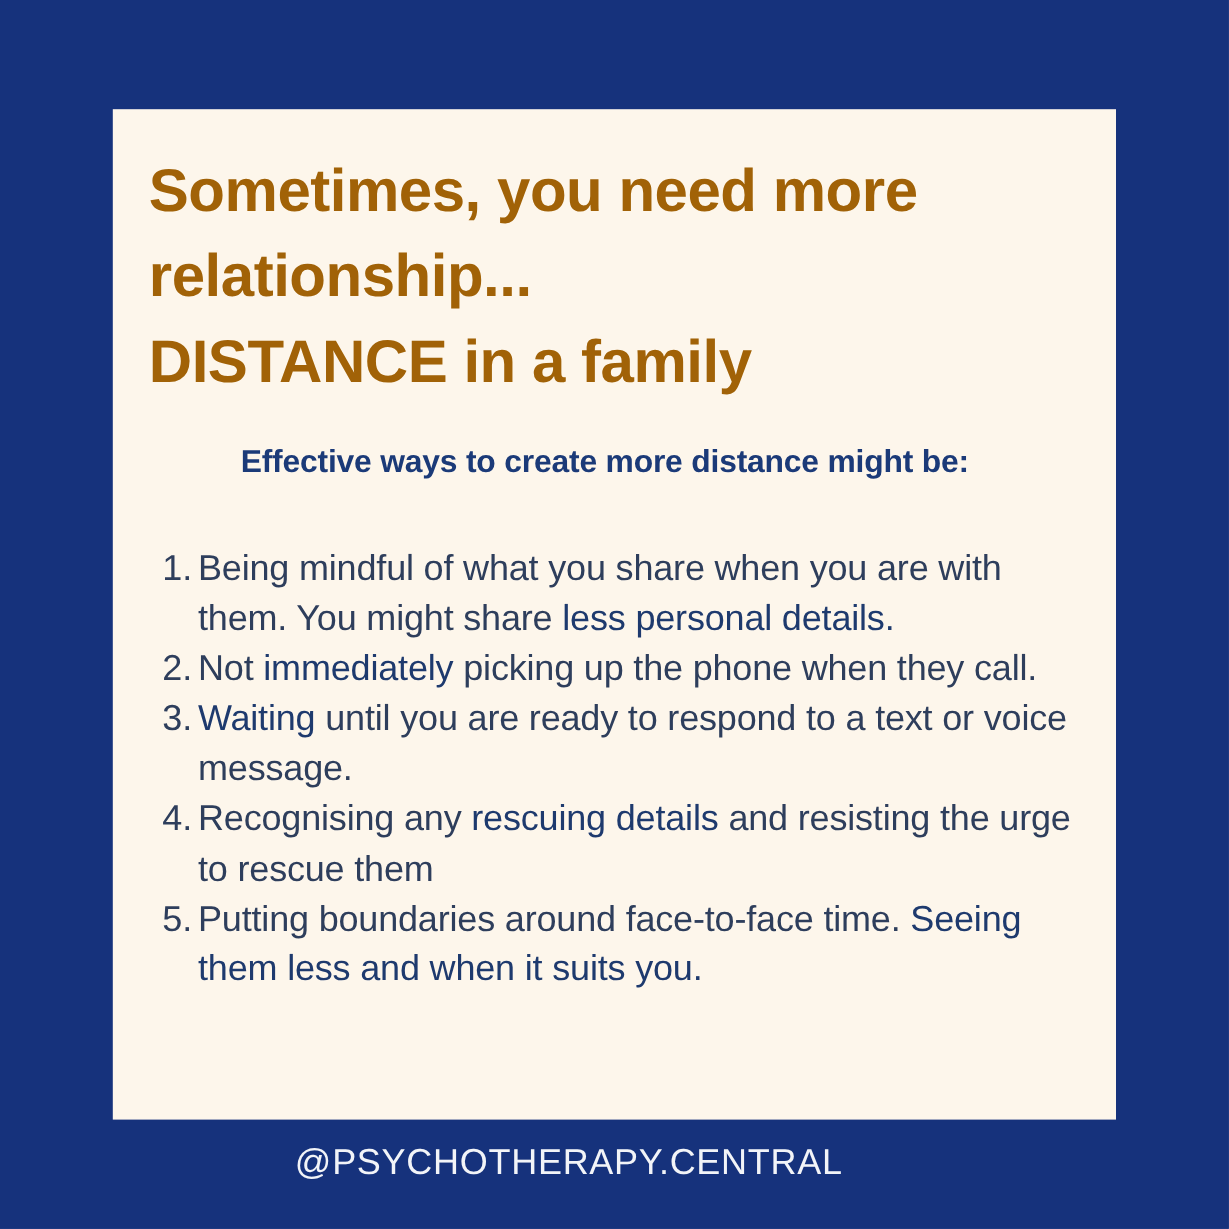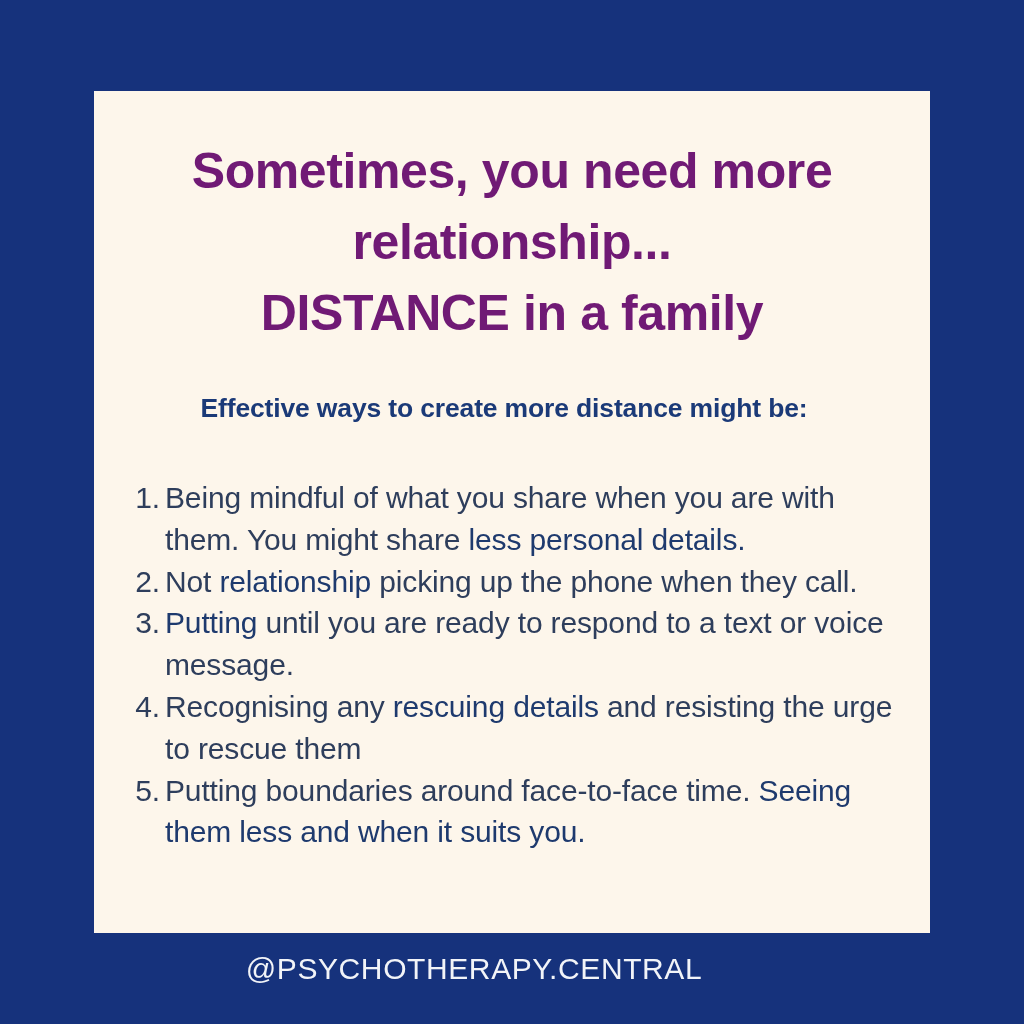--- a/index.html
+++ b/index.html
@@ -29,24 +29,24 @@
     top: 91px;
     width: 836px;
     height: 842px;
     background: #FDF6EB;
     box-sizing: border-box;
     overflow: hidden;
   }
 
   
   #headline {
-    margin: 12px;
+    margin: 0;
     padding: 33px 30px 0 30px;
-    text-align: center;
-    color: #701a75;
+    text-align: left;
+    color: #a16207;
     font-family: "Liberation Sans", sans-serif;
     font-weight: bold;
     font-size: 50px;
     line-height: 71px;
     letter-spacing: -0.4px;
   }
   #headline .hl-line {
     display: block;
   }
 
@@ -124,24 +124,24 @@
       <span class="hl-line">DISTANCE in a family</span>
     </h1>
 
     <p id="subheading">Effective ways to create more distance might be:</p>
 
     <ol id="tips-list">
       <li class="tip-item">
         <span class="tip-text">Being mindful of what you share when you are with them. You might share <b>less personal details.</b></span>
       </li>
       <li class="tip-item">
-        <span class="tip-text">Not <b>relationship</b> picking up the phone when they call.</span>
+        <span class="tip-text">Not <b>immediately</b> picking up the phone when they call.</span>
       </li>
       <li class="tip-item">
-        <span class="tip-text"><b>Putting</b> until you are ready to respond to a text or voice message.</span>
+        <span class="tip-text"><b>Waiting</b> until you are ready to respond to a text or voice message.</span>
       </li>
       <li class="tip-item">
         <span class="tip-text">Recognising any <b>rescuing details</b> and resisting the urge to rescue them</span>
       </li>
       <li class="tip-item">
         <span class="tip-text">Putting boundaries around face-to-face time. <b>Seeing them less and when it suits you.</b></span>
       </li>
     </ol>
 
   </div>

